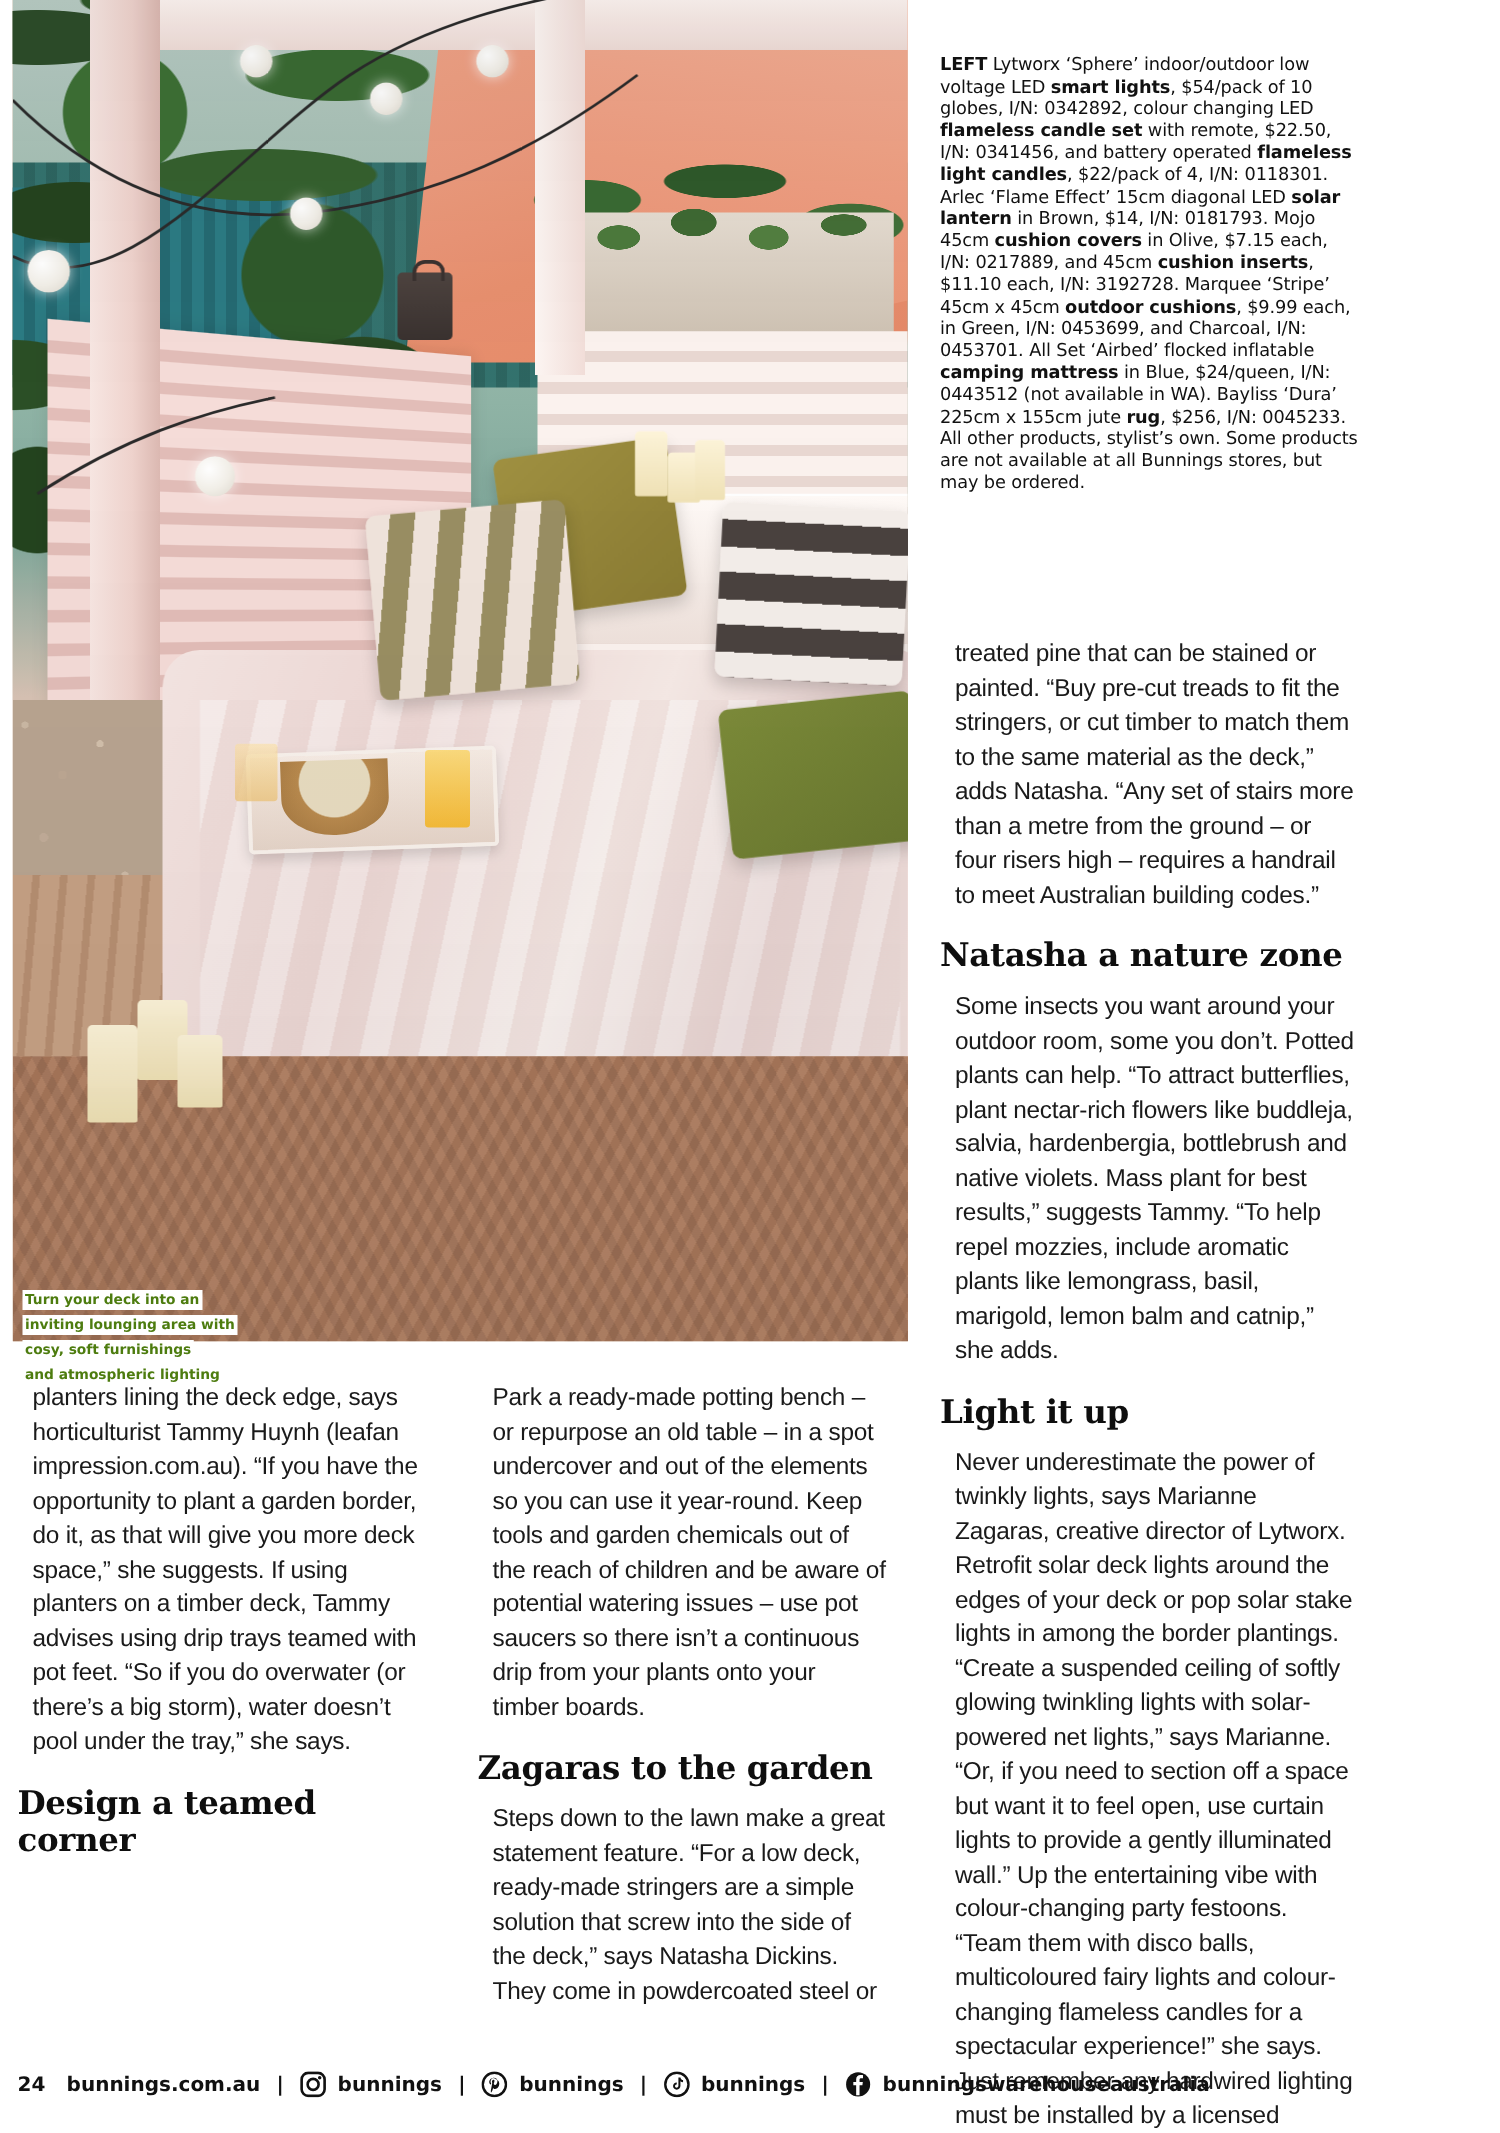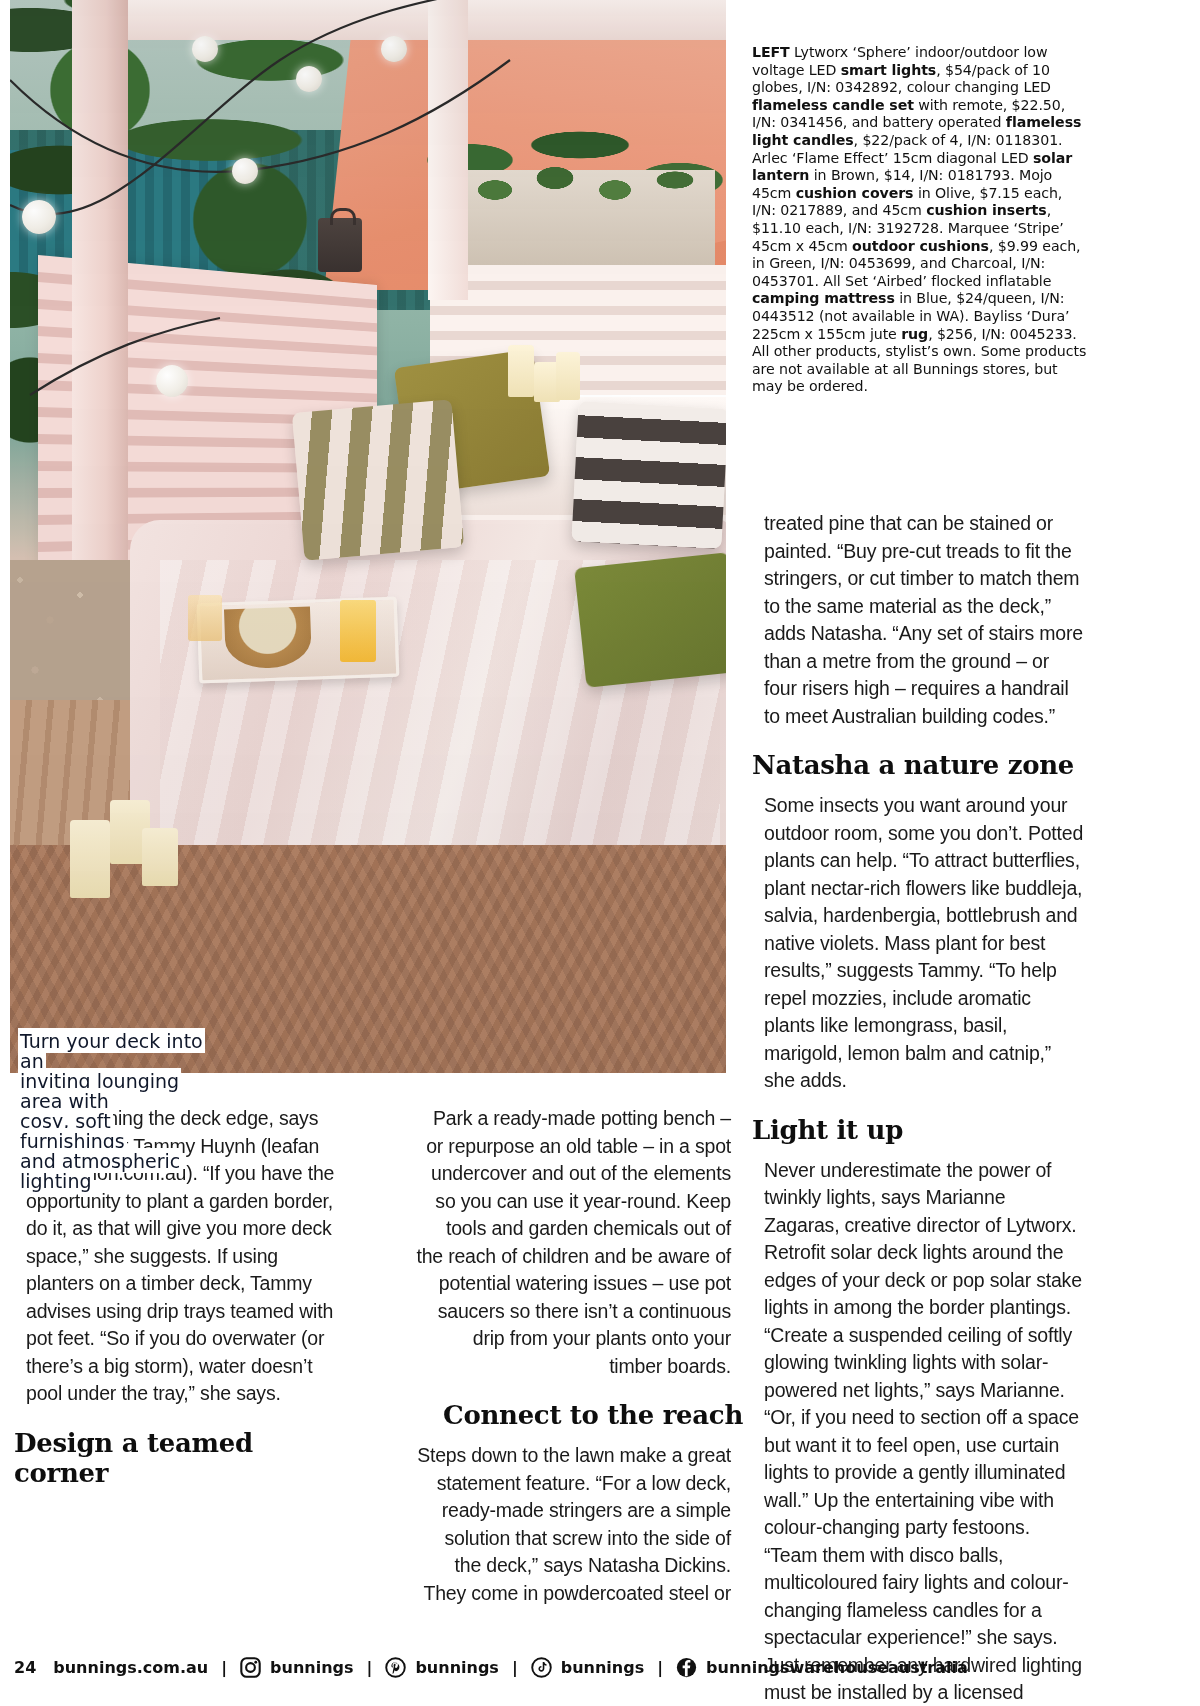--- a/index.html
+++ b/index.html
@@ -220,22 +220,22 @@
   .photo-shade{
     position:absolute; inset:0;
     background:linear-gradient(180deg,rgba(0,0,0,.04),rgba(0,0,0,0) 30%, rgba(0,0,0,.05));
     pointer-events:none;
   }
 
   
   .caption{
     position:absolute; left:18px; top:1030px; width:200px;
     font-family:"DejaVu Sans", sans-serif;
-    font-size:19px; font-weight:400; line-height:20px;
-    color:#0f172a;
+    font-size:11px; font-weight:700; line-height:20px;
+    color:#4d7c0f;
     z-index:5;
   }
   .caption span{
     background:#ffffff;
     box-decoration-break:clone;
     -webkit-box-decoration-break:clone;
     padding:1.5px 2px;
   }
 
   
@@ -263,21 +263,21 @@
     font-weight:700;
     font-size:26px;
     line-height:30px;
     letter-spacing:-0.3px;
     margin:20px 0 2px 0;
     color:#0e0e0e;
   }
 
   .col-right-top{ left:752px; top:498px; width:345px; }
   .col-left{  left:14px;  top:1093px; width:340px; }
-  .col-mid{   left:403px; top:1093px; width:340px;text-align:right; }
+  .col-mid{   left:382px; top:1093px; width:340px; }
 
   .endmark{
     display:inline-block;
     width:14px; height:14px;
     background:#5aa02c;
     transform:rotate(45deg);
     margin-left:6px;
     vertical-align:-1px;
   }
 
@@ -368,21 +368,21 @@
   <p><span>Never underestimate the power of twinkly lights, says Marianne Zagaras, creative director of Lytworx. Retrofit solar deck lights around the edges of your deck or pop solar stake lights in among the border plantings. “Create a suspended ceiling of softly glowing twinkling lights with solar-powered net lights,” says Marianne. “Or, if you need to section off a space but want it to feel open, use curtain lights to provide a gently illuminated wall.” Up the entertaining vibe with colour-changing party festoons. “Team them with disco balls, multicoloured fairy lights and colour-changing flameless candles for a spectacular experience!” she says. Just remember any hardwired lighting must be installed by a licensed electrician.</span><span class="endmark"></span></p>
 </div>
 
 <div class="col col-left body">
   <p>planters lining the deck edge, says horticulturist Tammy Huynh (leafan impression.com.au). “If you have the opportunity to plant a garden border, do it, as that will give you more deck space,” she suggests. If using planters on a timber deck, Tammy advises using drip trays teamed with pot feet. “So if you do overwater (or there’s a big storm), water doesn’t pool under the tray,” she says.</p>
   <h2 class="head">Design a teamed corner</h2>
 </div>
 
 <div class="col col-mid body">
   <p>Park a ready-made potting bench – or repurpose an old table – in a spot undercover and out of the elements so you can use it year-round. Keep tools and garden chemicals out of the reach of children and be aware of potential watering issues – use pot saucers so there isn’t a continuous drip from your plants onto your timber boards.</p>
-  <h2 class="head">Connect to the reach</h2>
+  <h2 class="head">Zagaras to the garden</h2>
   <p>Steps down to the lawn make a great statement feature. “For a low deck, ready-made stringers are a simple solution that screw into the side of the deck,” says Natasha Dickins. They come in powdercoated steel or</p>
 </div>
 
 <div class="footer">
   <span class="pageno">24</span>
   <span>bunnings.com.au</span>
   <span class="sep">|</span>
 
   <span class="sicon">
     <svg width="21" height="21" viewBox="0 0 24 24">

